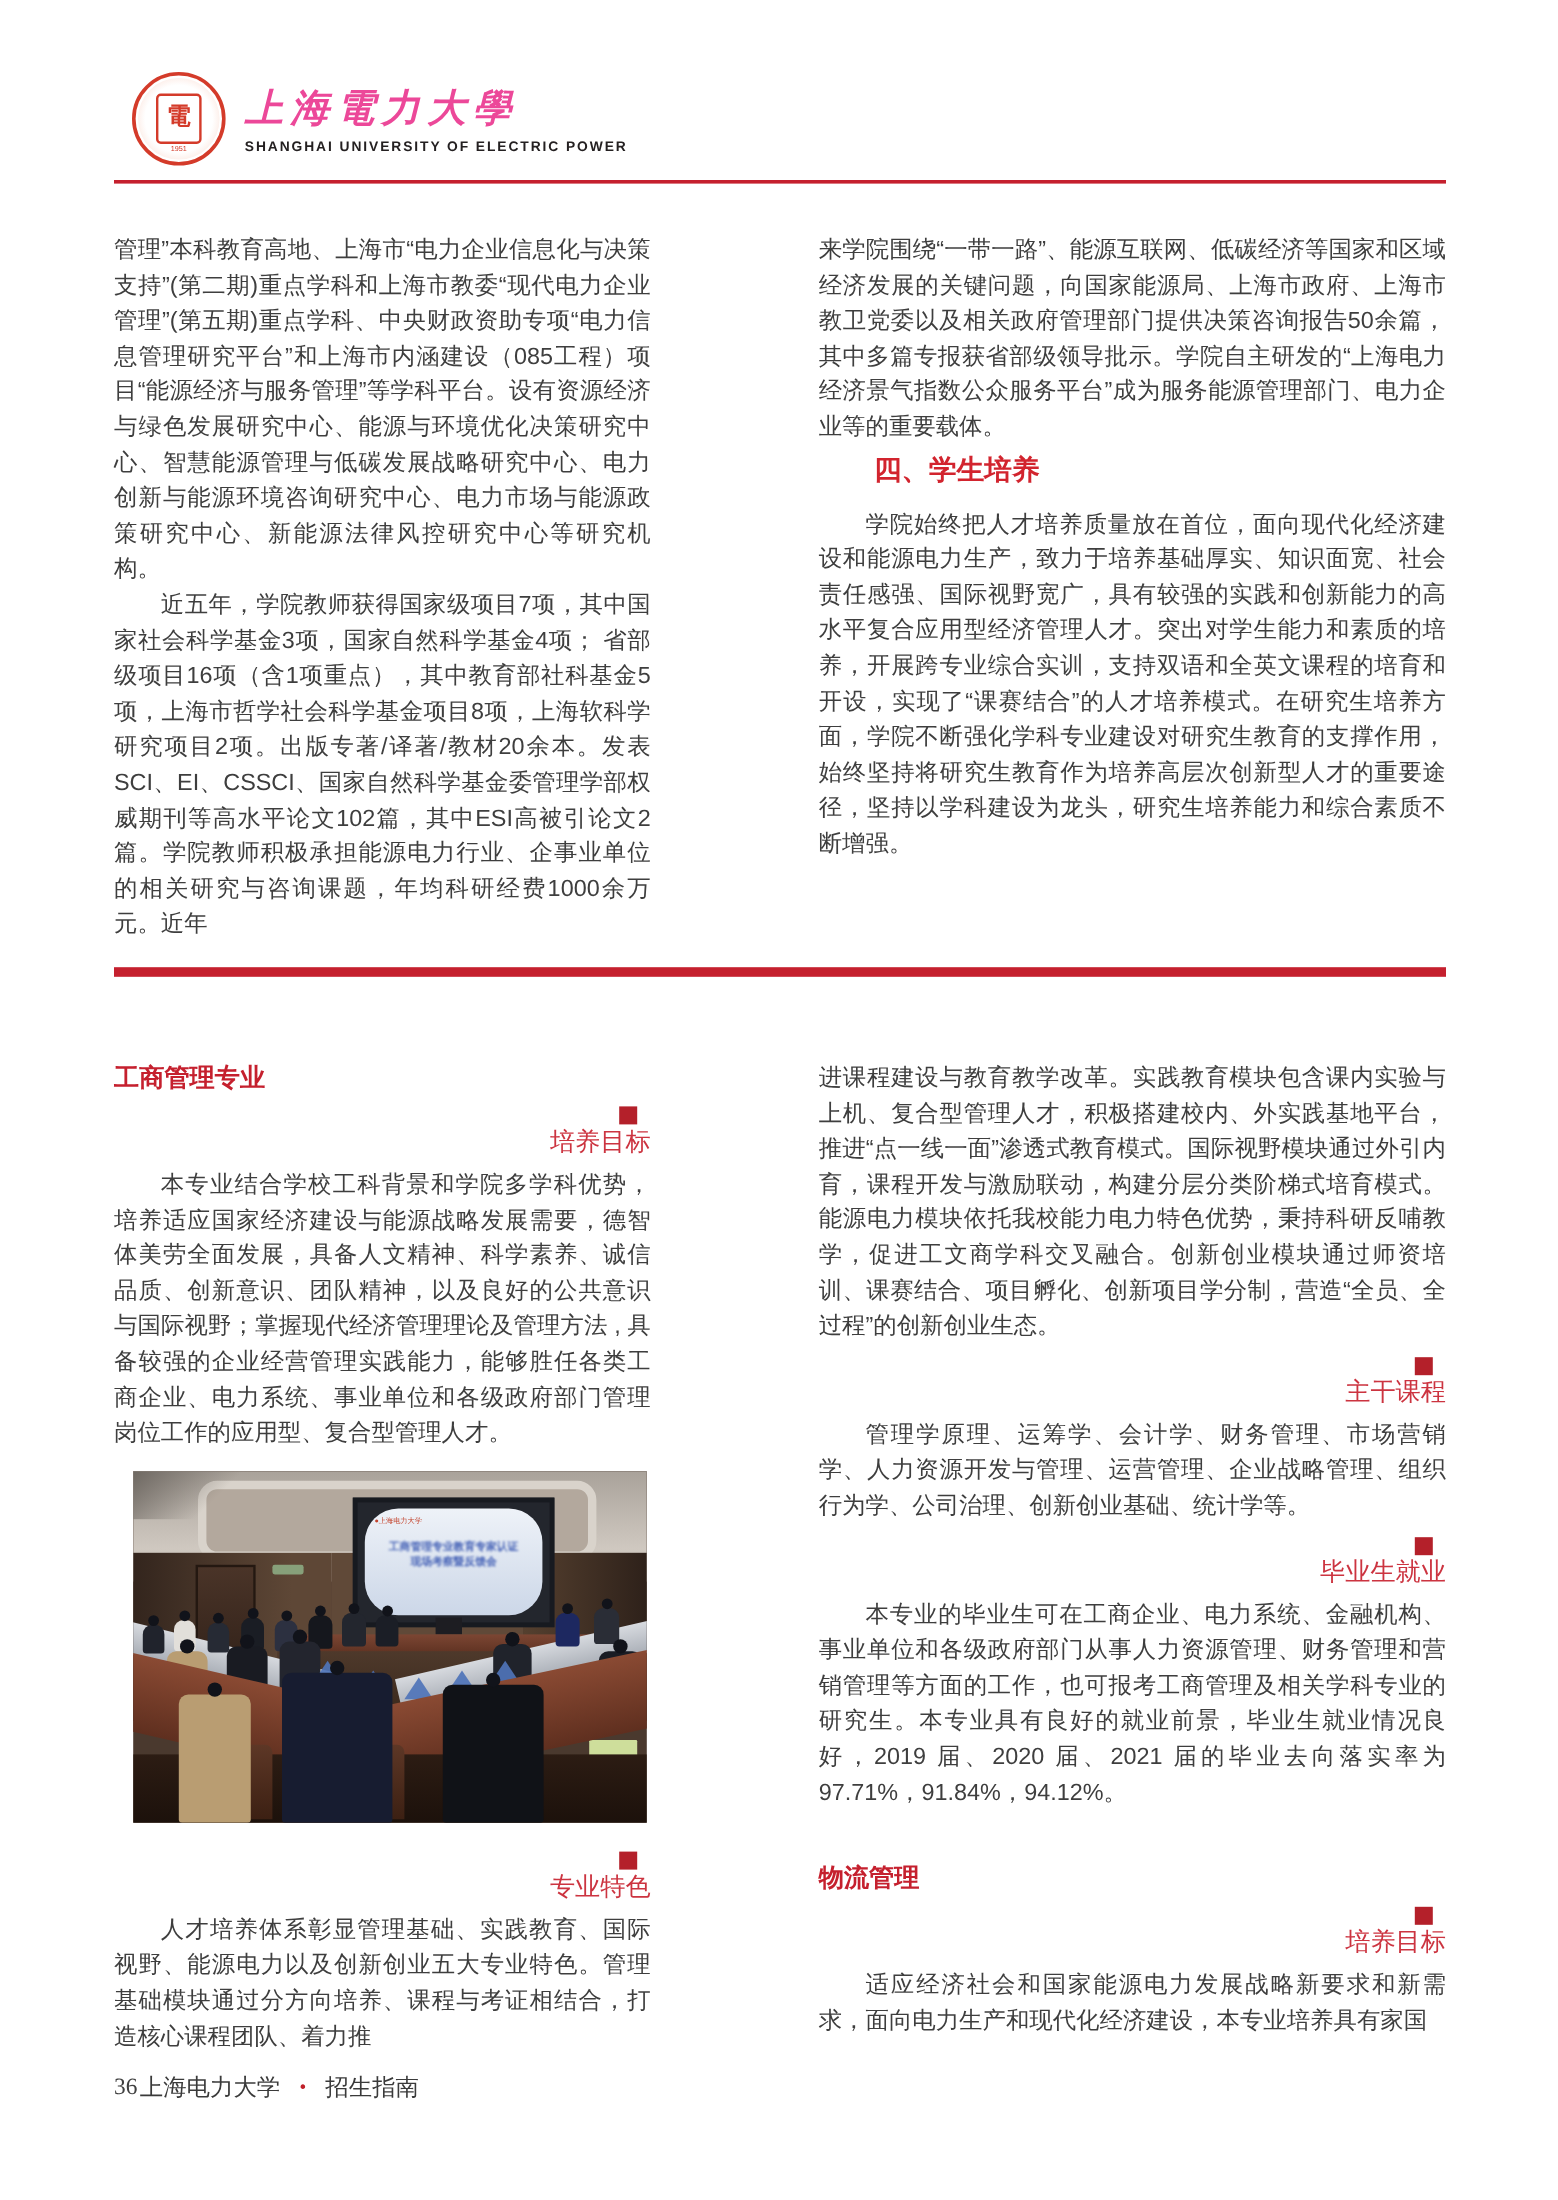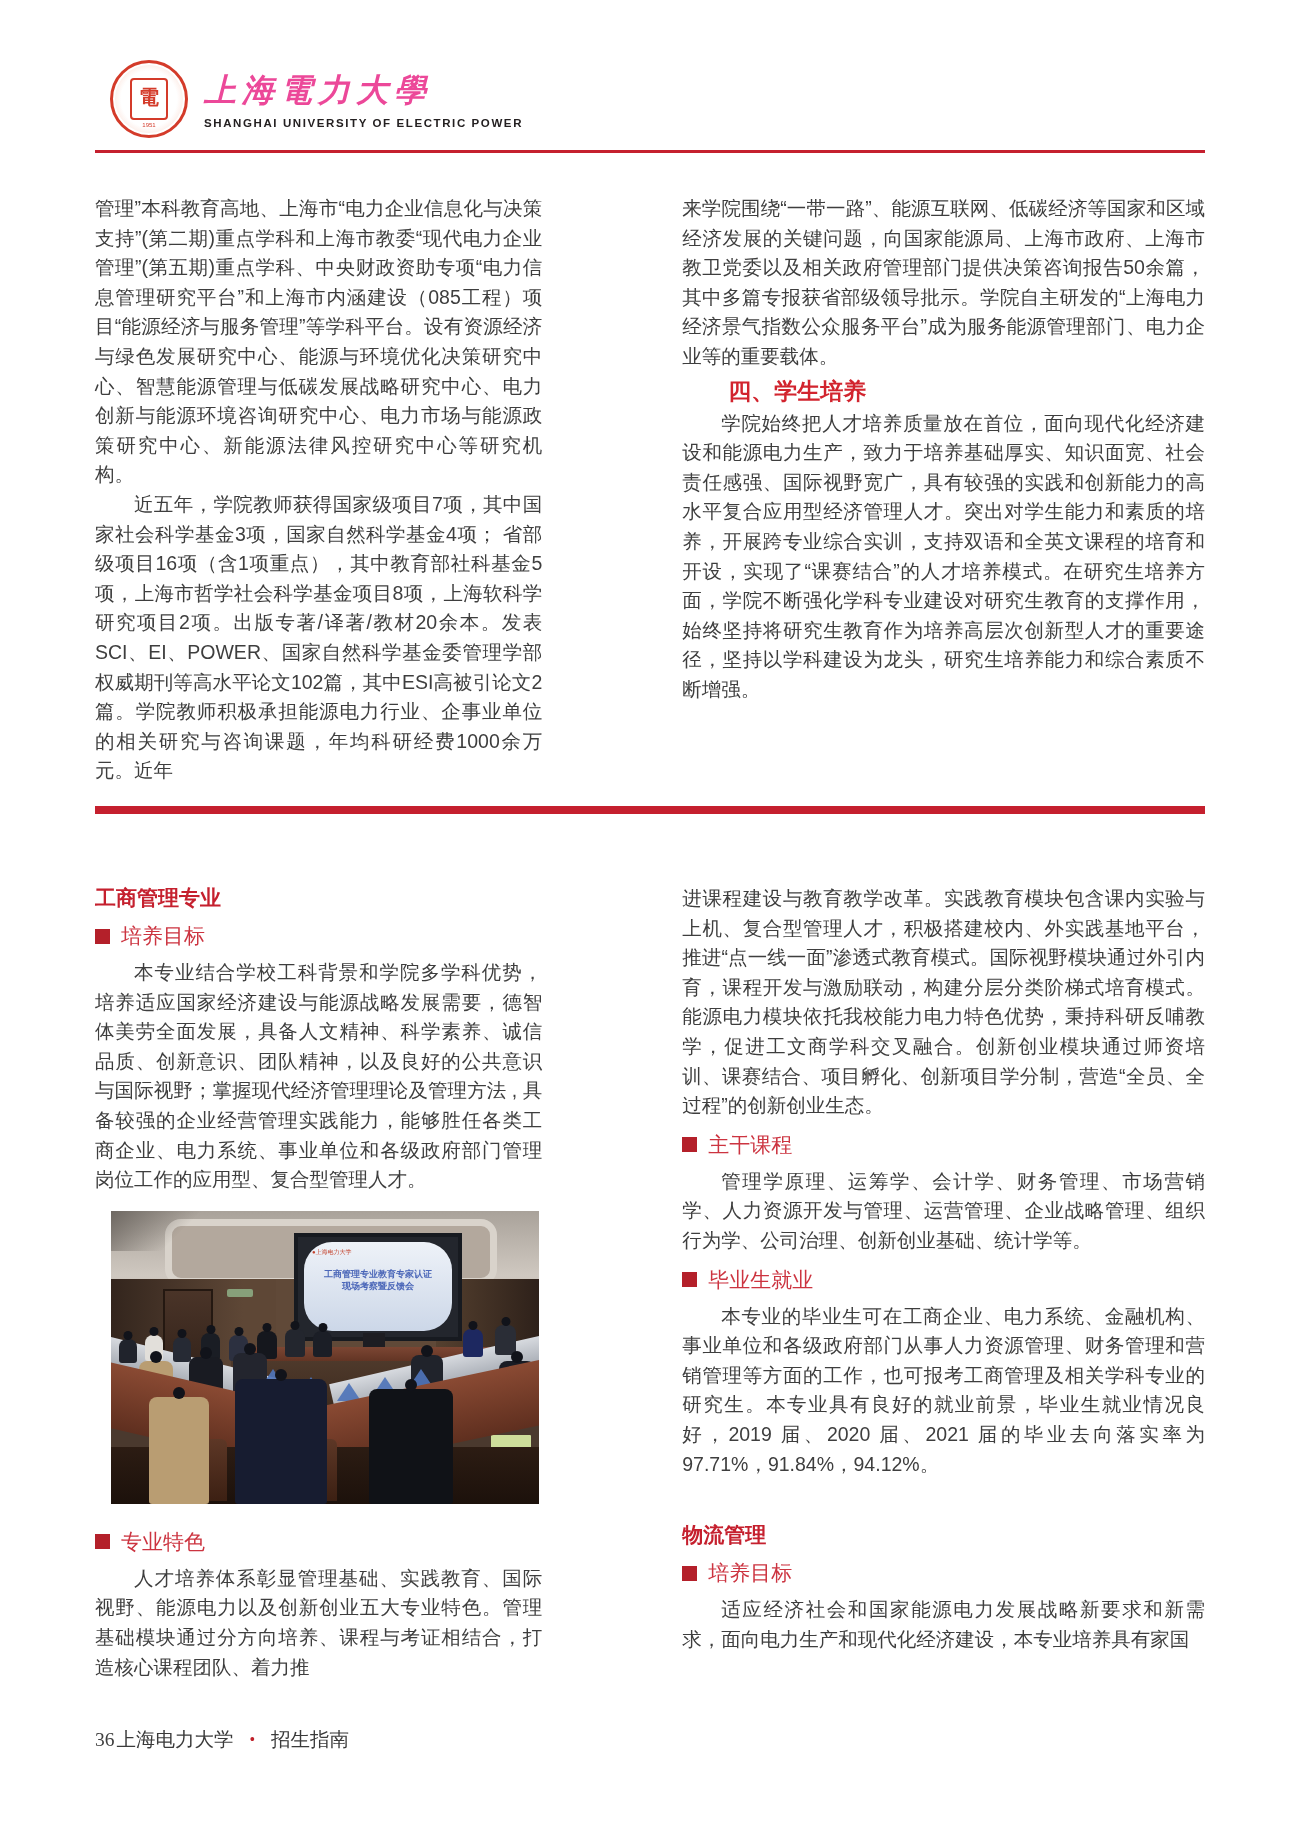--- a/index.html
+++ b/index.html
@@ -22,31 +22,31 @@
   .rule{position:absolute;top:150px;left:95px;width:1110px;height:3px;background:#c5202e;}
 
   
   .cols{position:absolute;left:95px;width:1110px;display:flex;gap:32px;}
   .col-l{width:462px;}
   .col-r{width:540px;margin-left:108px;}
   .body-p{margin:0;font-size:19.5px;line-height:29.6px;text-align:justify;color:#3e3e3e;}
   .indent{text-indent:2em;}
 
   .intro{top:194px;}
-  .h-serial{margin:4px 0 2px 46px;font-size:23px;font-weight:600;color:#d2242e;
+  .h-serial{margin:4px 0 16px 46px;font-size:23px;font-weight:600;color:#d2242e;
             font-family:"Liberation Serif","DejaVu Serif",serif;}
 
   
   .sec{position:absolute;top:793px;left:95px;width:1110px;}
   .sec-title{margin:0;font-size:35px;font-weight:800;color:#c5202e;letter-spacing:2px;}
   .redbar{margin-top:13px;width:1110px;height:8px;background:#c5202e;}
 
   .majors{top:884px;}
   .major-name{margin:0 0 8px 0;font-size:21px;font-weight:bold;color:#c5202e;}
-  .sub{display:flex;align-items:center;margin:10px 0 8px 0;}
+  .sub{display:flex;align-items:flex-end;margin:10px 0 8px 0;flex-direction:column;}
   .sq{width:15px;height:15px;background:#b4202a;margin-right:11px;flex:0 0 auto;}
   .sub-label{font-size:21px;color:#cc3440;}
   .gap40{height:42px;}
 
   
   .photo{position:relative;width:428px;height:293px;margin:16px 0 24px 16px;
          background:#4a392e;overflow:hidden;}
   .ph{position:absolute;}
   .ceiling{left:0;top:0;width:100%;height:92px;background:linear-gradient(#a9a29a,#cfc8c0 70%,#c2bab0);}
   .ceil-inset{left:54px;top:8px;width:318px;height:52px;border:7px solid #d9d3cb;border-radius:16px;
@@ -105,21 +105,21 @@
     <div class="hdr-text">
       <div class="uni-cn">上海電力大學</div>
       <div class="uni-en">SHANGHAI UNIVERSITY OF ELECTRIC POWER</div>
     </div>
   </div>
   <div class="rule"></div>
 
   <div class="cols intro">
     <div class="col-l">
       <p class="body-p">管理”本科教育高地、上海市“电力企业信息化与决策支持”(第二期)重点学科和上海市教委“现代电力企业管理”(第五期)重点学科、中央财政资助专项“电力信息管理研究平台”和上海市内涵建设（085工程）项目“能源经济与服务管理”等学科平台。设有资源经济与绿色发展研究中心、能源与环境优化决策研究中心、智慧能源管理与低碳发展战略研究中心、电力创新与能源环境咨询研究中心、电力市场与能源政策研究中心、新能源法律风控研究中心等研究机构。</p>
-      <p class="body-p indent">近五年，学院教师获得国家级项目7项，其中国家社会科学基金3项，国家自然科学基金4项； 省部级项目16项（含1项重点），其中教育部社科基金5项，上海市哲学社会科学基金项目8项，上海软科学研究项目2项。出版专著/译著/教材20余本。发表SCI、EI、POWER、国家自然科学基金委管理学部权威期刊等高水平论文102篇，其中ESI高被引论文2篇。学院教师积极承担能源电力行业、企事业单位的相关研究与咨询课题，年均科研经费1000余万元。近年</p>
+      <p class="body-p indent">近五年，学院教师获得国家级项目7项，其中国家社会科学基金3项，国家自然科学基金4项； 省部级项目16项（含1项重点），其中教育部社科基金5项，上海市哲学社会科学基金项目8项，上海软科学研究项目2项。出版专著/译著/教材20余本。发表SCI、EI、CSSCI、国家自然科学基金委管理学部权威期刊等高水平论文102篇，其中ESI高被引论文2篇。学院教师积极承担能源电力行业、企事业单位的相关研究与咨询课题，年均科研经费1000余万元。近年</p>
     </div>
     <div class="col-r">
       <p class="body-p">来学院围绕“一带一路”、能源互联网、低碳经济等国家和区域经济发展的关键问题，向国家能源局、上海市政府、上海市教卫党委以及相关政府管理部门提供决策咨询报告50余篇，其中多篇专报获省部级领导批示。学院自主研发的“上海电力经济景气指数公众服务平台”成为服务能源管理部门、电力企业等的重要载体。</p>
       <h3 class="h-serial">四、学生培养</h3>
       <p class="body-p indent">学院始终把人才培养质量放在首位，面向现代化经济建设和能源电力生产，致力于培养基础厚实、知识面宽、社会责任感强、国际视野宽广，具有较强的实践和创新能力的高水平复合应用型经济管理人才。突出对学生能力和素质的培养，开展跨专业综合实训，支持双语和全英文课程的培育和开设，实现了“课赛结合”的人才培养模式。在研究生培养方面，学院不断强化学科专业建设对研究生教育的支撑作用，始终坚持将研究生教育作为培养高层次创新型人才的重要途径，坚持以学科建设为龙头，研究生培养能力和综合素质不断增强。</p>
     </div>
   </div>
 
   <div class="sec">
     <div class="redbar"></div>

